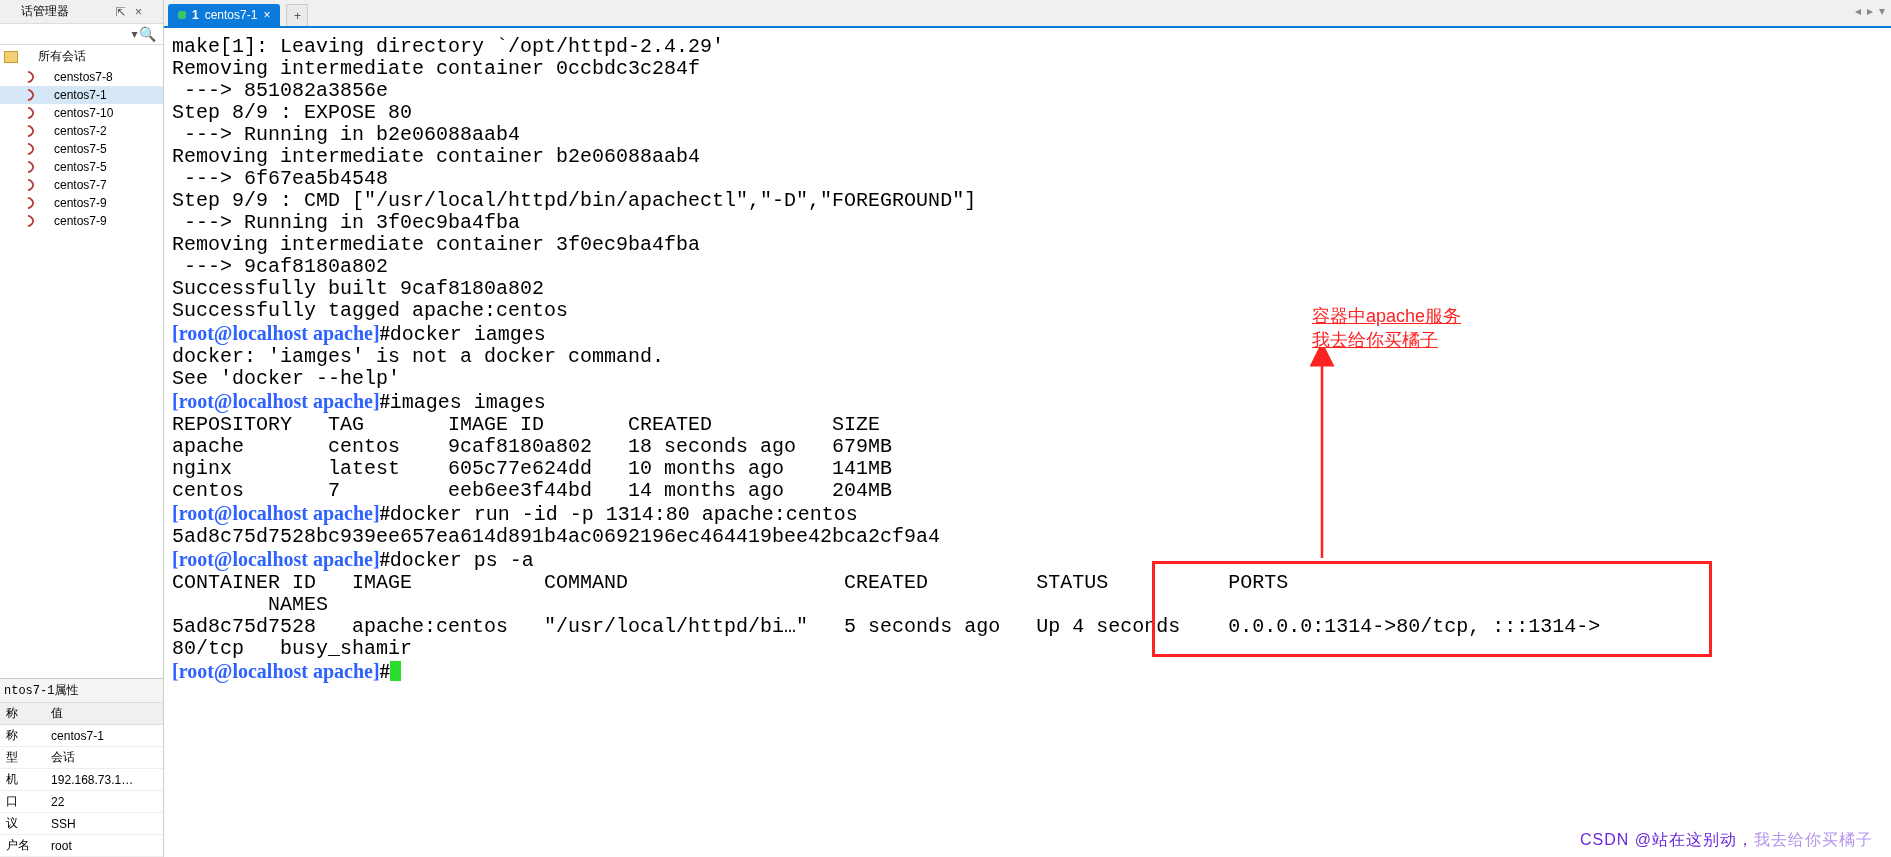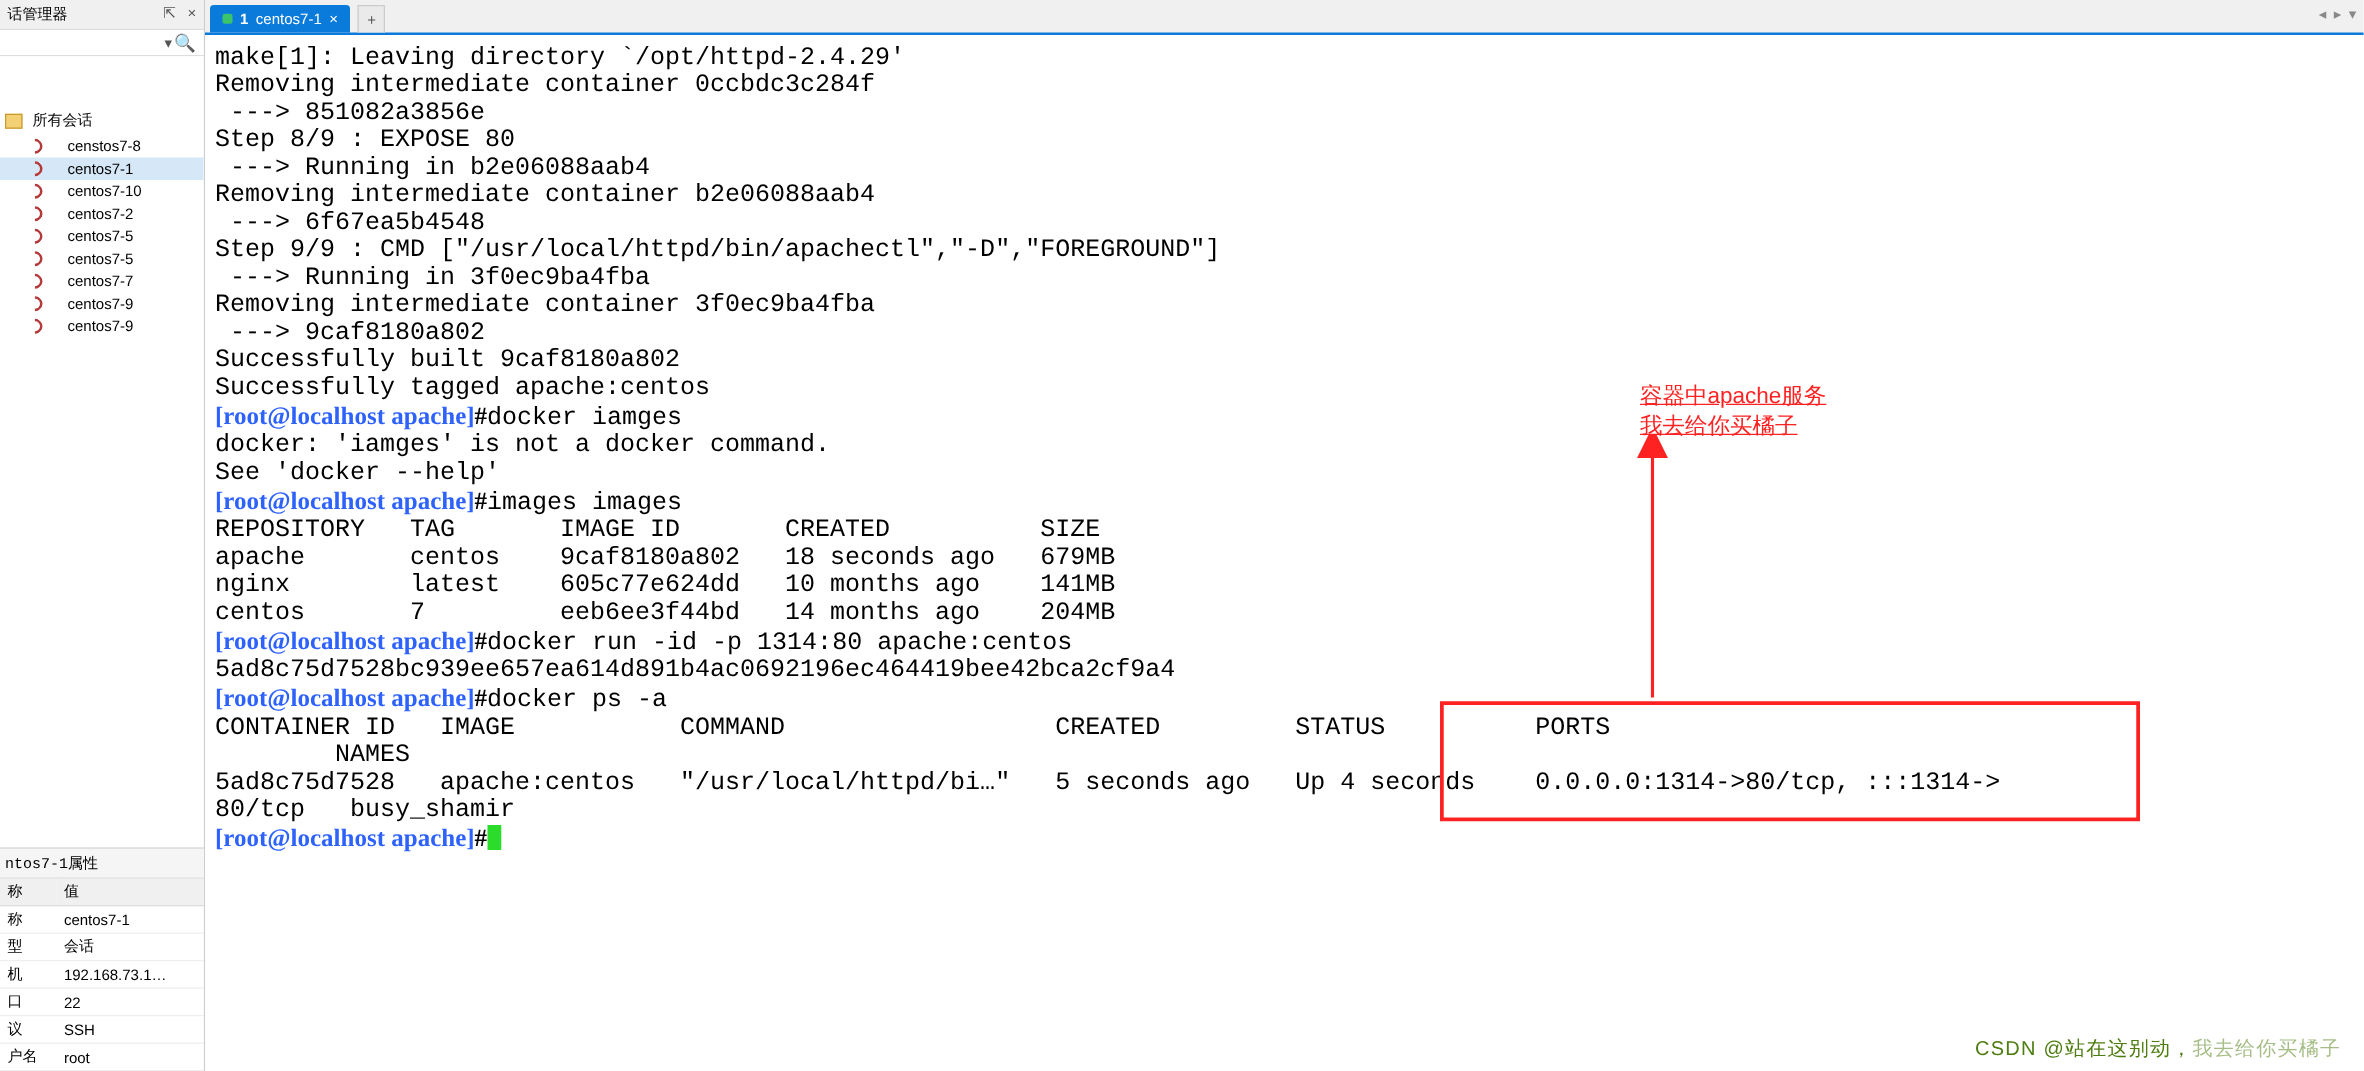--- a/index.html
+++ b/index.html
@@ -1,25 +1,25 @@
 <!DOCTYPE html>
 <html><head>
 <meta charset="utf-8">
 <style>
 * { margin: 0; padding: 0; box-sizing: border-box; }
 body { font-family: "Microsoft YaHei", sans-serif; font-size: 12px; background: #fff; width: 1891px; height: 857px; overflow: hidden; position: relative; }
 .layout { display: flex; height: 100%; }
 .sidebar { width: 164px; display: flex; flex-direction: column; border-right: 1px solid #ccc; background: #f5f5f5; }
-.side-head { display: flex; align-items: flex-start; padding: 3px 6px; font-size: 12px; border-bottom: 1px solid #ddd; background: #f0f0f0; justify-content: space-between; }
+.side-head { display: flex; align-items: center; padding: 3px 21px; font-size: 12px; border-bottom: 1px solid #ddd; background: #f0f0f0; justify-content: space-between; }
 .side-head .tools span { margin-left: 6px; cursor: pointer; color: #555; }
 .search-row { display: flex; align-items: center; justify-content: flex-end; padding: 2px 6px; border-bottom: 1px solid #ddd; background: #fff; }
 .search-row .dd { width: 10px; text-align: center; color: #555; }
 .search-row .mag { font-size: 14px; color: #555; }
 .tree { flex: 1 1 auto; background: #fff; overflow: auto; }
-.tree-root { padding: 3px 4px; display: flex; align-items: center; gap: 8px; margin-top: 40px; }
+.tree-root { padding: 3px 4px; display: flex; align-items: center; gap: 20px; }
 .folder-icon { width: 14px; height: 12px; background: #f4d074; border: 1px solid #c89b2e; display: inline-block; }
 .tree-item { padding: 2px 4px 2px 22px; display: flex; align-items: center; gap: 20px; cursor: pointer; }
 .tree-item.selected { background: #d6e8f7; }
 .spiral { width: 12px; height: 12px; display: inline-block; position: relative; }
 .spiral::before { content: ""; position: absolute; inset: 0; border: 2px solid #b63a3a; border-radius: 50%; border-bottom-color: transparent; border-left-color: transparent; transform: rotate(45deg); }
 
 .props { border-top: 1px solid #ccc; background: #fff; }
 .props-title { font-size: 12px; padding: 3px 4px; border-bottom: 1px solid #ddd; background: #f5f5f5; font-family: Liberation Mono, monospace; }
 .props table { width: 100%; border-collapse: collapse; font-size: 12px; }
 .props th { text-align: left; font-weight: normal; background: #f0f0f0; padding: 2px 6px; border-bottom: 1px solid #ddd; }
@@ -33,21 +33,21 @@
 .newtab { width: 22px; height: 22px; margin-left: 6px; display: flex; align-items: center; justify-content: center; color: #555; background: #eaeaea; border: 1px solid #ccc; border-bottom: none; cursor: pointer; }
 .tabbar .right-arrows { position: absolute; right: 6px; top: 4px; color: #888; display: flex; gap: 6px; }
 
 .terminal { flex: 1; background: #fff; color: #000; font-family: "Consolas","Courier New",monospace; font-size: 20px; line-height: 22px; padding: 8px 8px 8px 8px; white-space: pre; overflow: hidden; position: relative; }
 .prompt { color: #2e62ff; font-weight: bold; font-family: Liberation Serif, serif; }
 .prompt .hash { color: #000; }
 .cursor { display: inline-block; width: 11px; height: 20px; background: #2bdc2b; vertical-align: -3px; }
 .hl-red-box { position: absolute; border: 3px solid #f22; pointer-events: none; }
 .annot { position: absolute; color: #f22; font-family: "Microsoft YaHei", sans-serif; font-size: 18px; line-height: 24px; pointer-events: none; text-decoration: underline; }
 .arrow-svg { position: absolute; pointer-events: none; }
-.watermark { position: absolute; right: 18px; bottom: 6px; color: #4d7c0f; font-family: "Microsoft YaHei", sans-serif; font-size: 16px; letter-spacing: 1px; }
+.watermark { position: absolute; right: 18px; bottom: 6px; color: #6d28d9; font-family: "Microsoft YaHei", sans-serif; font-size: 16px; letter-spacing: 1px; }
 .watermark .faint { opacity: .5; }
 </style>
 </head>
 <body>
 
 <div class="layout">
   <div class="sidebar">
     <div class="side-head">
       <span>话管理器</span>
       <span class="tools">

